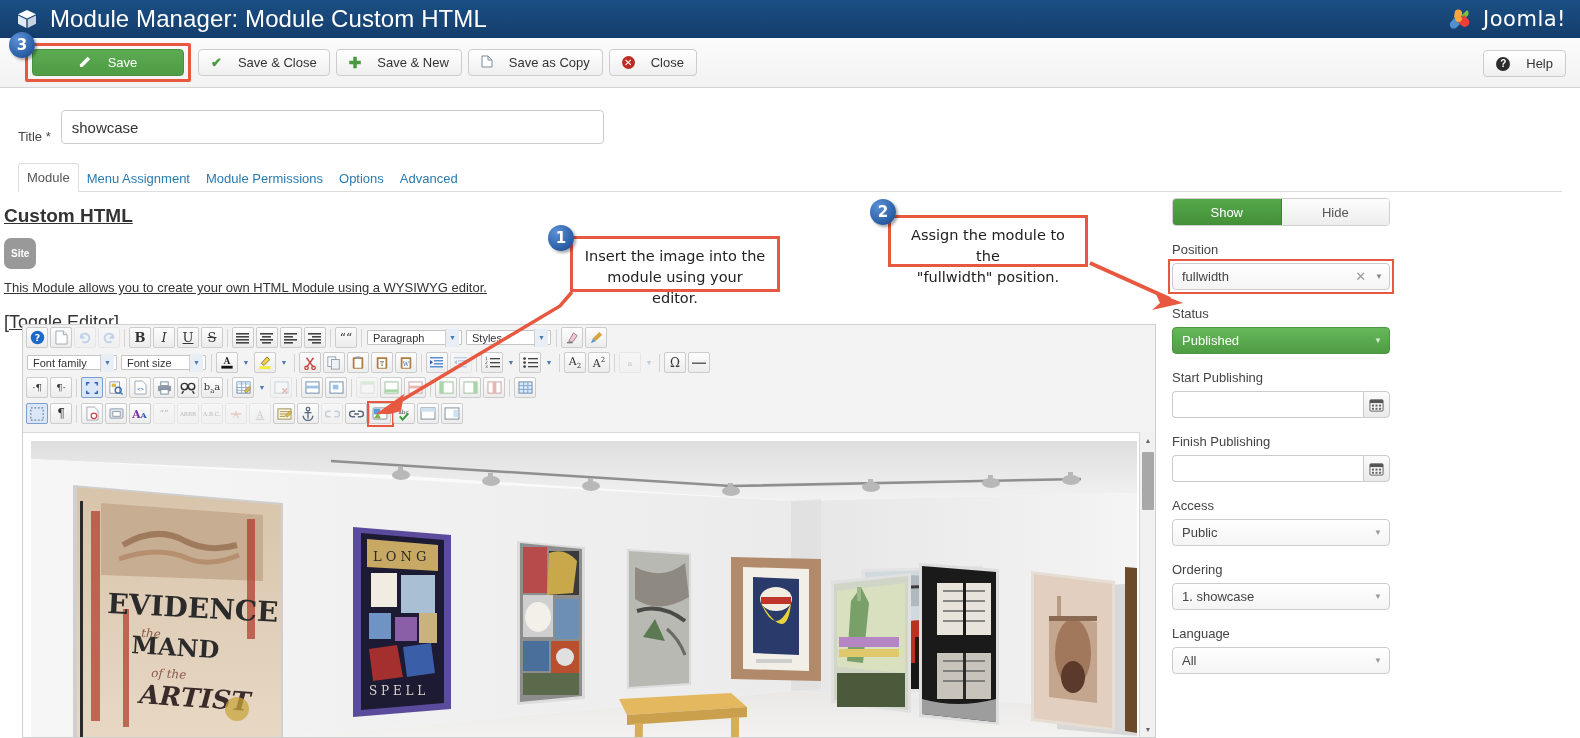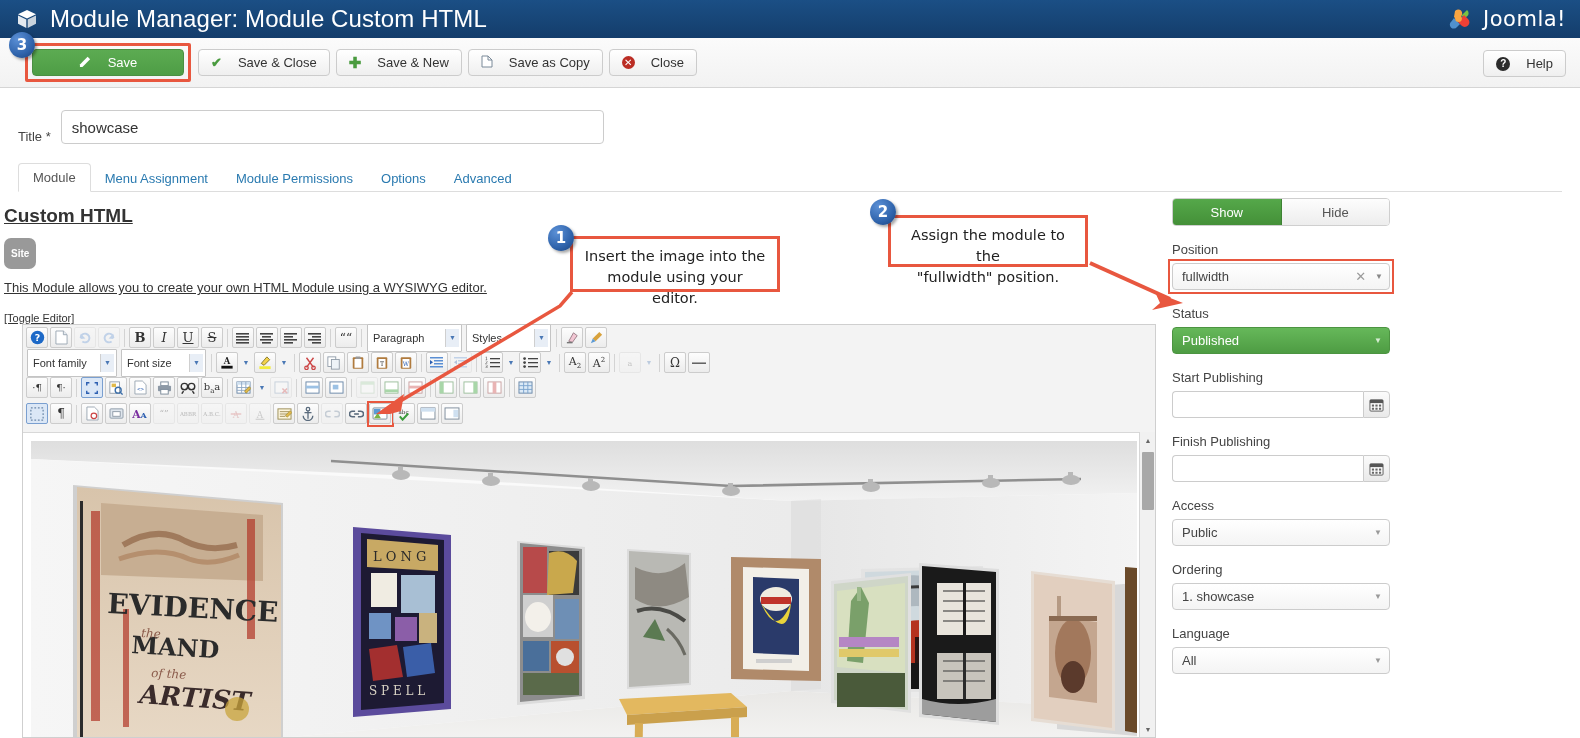--- a/index.html
+++ b/index.html
@@ -75,54 +75,54 @@
   #title-row .lab { font-size:13px; color:#444; margin-right:10px; }
   #title-input {
     width:543px; height:34px; border:1px solid #ccc; border-radius:4px;
     padding:0 10px; font-size:15px; color:#333; font-family:"Liberation Sans",sans-serif;
     background:#fff;
   }
 
   
   #tabs { margin:18px 0 0 18px; display:flex; align-items:flex-end;
           border-bottom:1px solid #ddd; width:1544px; height:30px; }
-  .tab { font-size:13px; color:#2a7ab0; padding:6px 14px; cursor:pointer;
+  .tab { font-size:13px; color:#2a7ab0; padding:6px 8px; cursor:pointer;
          position:relative; top:1px; }
   .tab.active { color:#555; background:#fff; border:1px solid #ddd;
                 border-bottom:1px solid #fff; border-radius:4px 4px 0 0; }
 
   
   #left { position:absolute; left:4px; top:205px; width:1140px;text-decoration:underline; }
   #mod-head { font-size:19px; font-weight:bold; color:#333; margin:0; }
   #site-badge { display:inline-block; background:#999; color:#fff;
                 font-size:10px; font-weight:bold; padding:10px 7px;
                 border-radius:7px; margin-top:11px; }
   #mod-desc { font-size:13px; color:#333; margin-top:11px; }
-  #toggle-editor { font-size:11px; color:#333; margin-top:17px; cursor:pointer; }
+  #toggle-editor { font-size:18px; color:#333; margin-top:17px; cursor:pointer; }
 
   
   #editor { position:absolute; left:22px; top:324px; width:1134px; height:414px;
             border:1px solid #cfcfcf; background:#f3f3f3; }
   .tb-row { display:flex; align-items:center; height:25px; padding:1px 2px;
             background:#f3f3f3; }
   .tb-row.r5 { height:27px; }
   .sep { width:1px; height:18px; background:#d3d3d3; margin:0 3px; }
   .tbtn {
     width:22px; height:21px; border:1px solid transparent; border-radius:2px;
     display:inline-flex; align-items:center; justify-content:center;
     margin:0 1px; background:transparent; font-size:11px; color:#333;
     cursor:pointer; position:relative;
   }
   .tbtn.framed { border:1px solid #ccc;
     background:linear-gradient(to bottom,#fdfdfd,#ececec); }
   .tbtn.pressed { border:1px solid #7a9fd0; background:#dbe7f6; }
   .tbtn.dis { opacity:.32; }
   .tbtn svg { display:block; }
   .tselect {
-    height:28px; border:1px solid #c4c4c4; background:#fff; display:inline-flex;
+    height:15px; border:1px solid #c4c4c4; background:#fff; display:inline-flex;
     align-items:center; font-size:11px; color:#333; padding:0 2px 0 5px;
     margin:0 2px; border-radius:1px; cursor:pointer;
   }
   .tselect .cap { flex:1; }
   .tselect .arw { width:14px; height:18px; background:#e8eef6;
                   border-left:1px solid #cfcfcf;
                   display:inline-flex;align-items:center;justify-content:center;
                   color:#4a78b5; font-size:7px; }
   #img-insert-hl { position:absolute; left:-3px; top:-3px; width:27px; height:26px;
                    border:2px solid #e8573f; pointer-events:none; }

